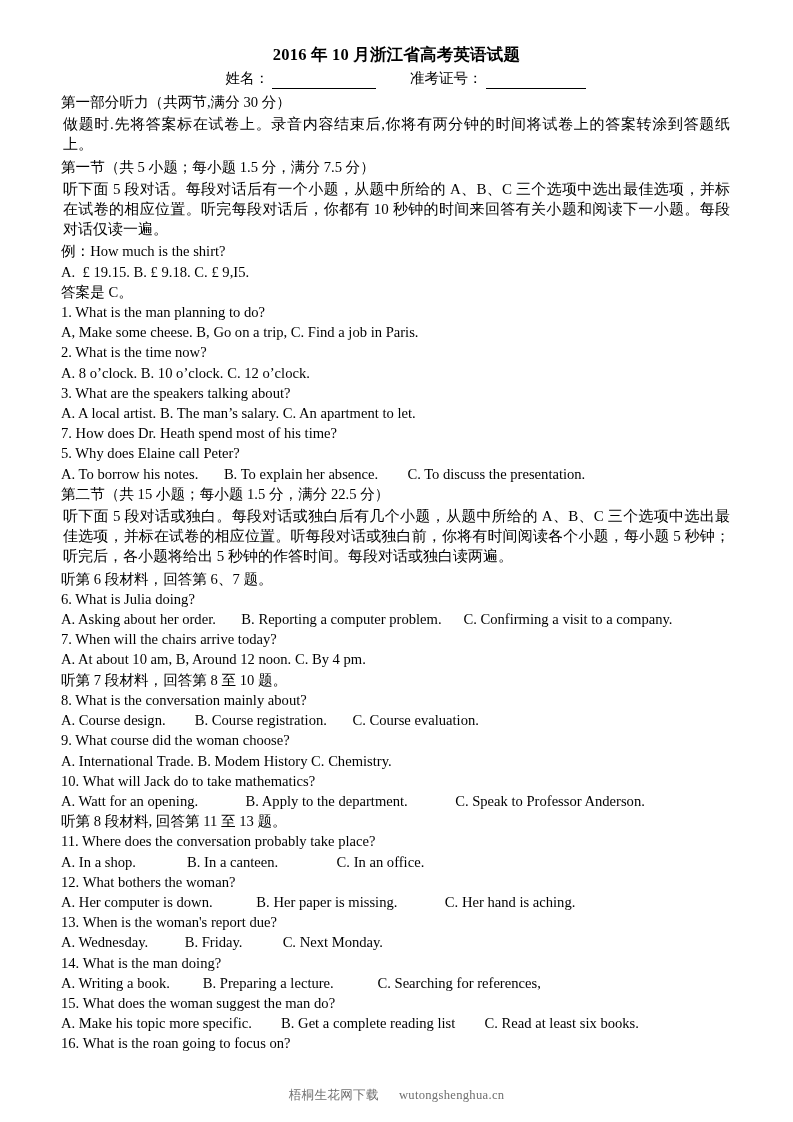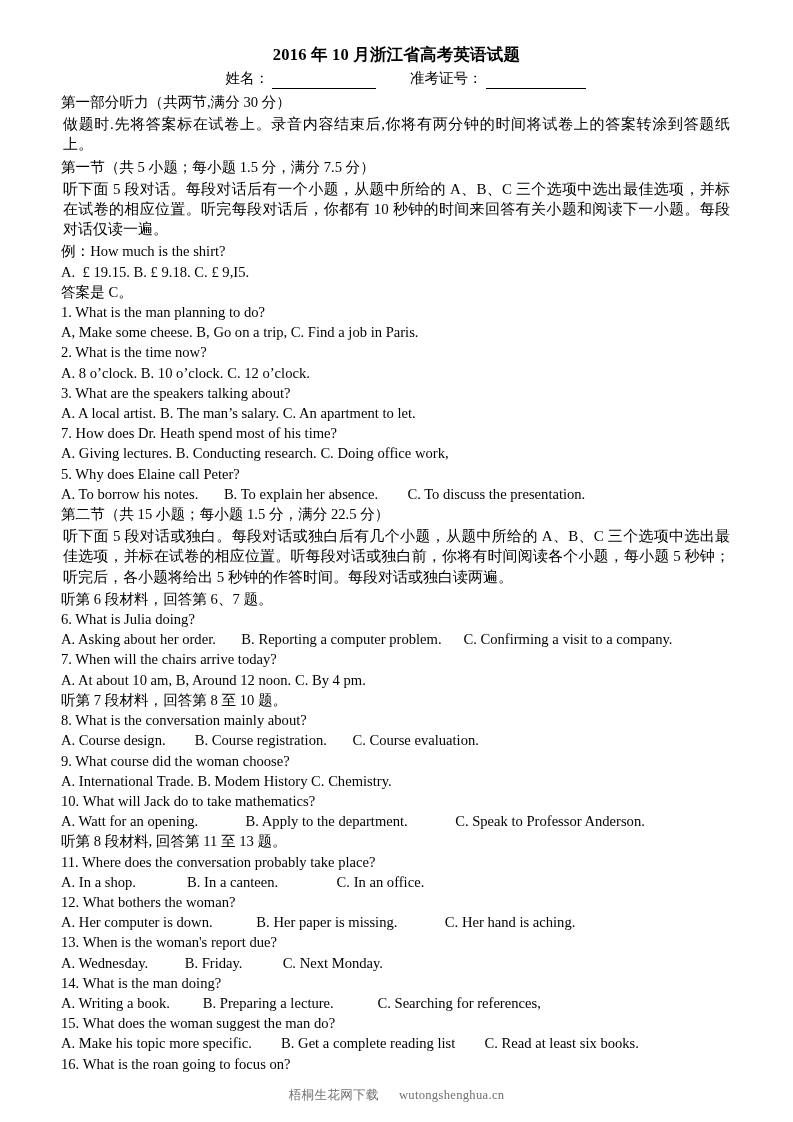--- a/index.html
+++ b/index.html
@@ -115,21 +115,20 @@
   <div class="opts">A.  £ 19.15. B. £ 9.18. C. £ 9,I5.</div>
   <div class="line">答案是 C。</div>
 
   <div class="line">1. What is the man planning to do?</div>
   <div class="opts">A, Make some cheese. B, Go on a trip, C. Find a job in Paris.</div>
   <div class="line">2. What is the time now?</div>
   <div class="opts">A. 8 o’clock. B. 10 o’clock. C. 12 o’clock.</div>
   <div class="line">3. What are the speakers talking about?</div>
   <div class="opts">A. A local artist. B. The man’s salary. C. An apartment to let.</div>
   <div class="line">7. How does Dr. Heath spend most of his time?</div>
-  <div class="opts">A. Giving lectures. B. Conducting research. C. Doing office work,</div>
   <div class="line">5. Why does Elaine call Peter?</div>
   <div class="opts">A. To borrow his notes.       B. To explain her absence.        C. To discuss the presentation.</div>
 
   <div class="line">第二节（共 15 小题；每小题 1.5 分，满分 22.5 分）</div>
   <div class="para">听下面 5 段对话或独白。每段对话或独白后有几个小题，从题中所给的 A、B、C 三个选项中选出最佳选项，并标在试卷的相应位置。听每段对话或独白前，你将有时间阅读各个小题，每小题 5 秒钟；听完后，各小题将给出 5 秒钟的作答时间。每段对话或独白读两遍。</div>
 
   <div class="line">听第 6 段材料，回答第 6、7 题。</div>
   <div class="line">6. What is Julia doing?</div>
   <div class="opts">A. Asking about her order.       B. Reporting a computer problem.      C. Confirming a visit to a company.</div>
   <div class="line">7. When will the chairs arrive today?</div>

